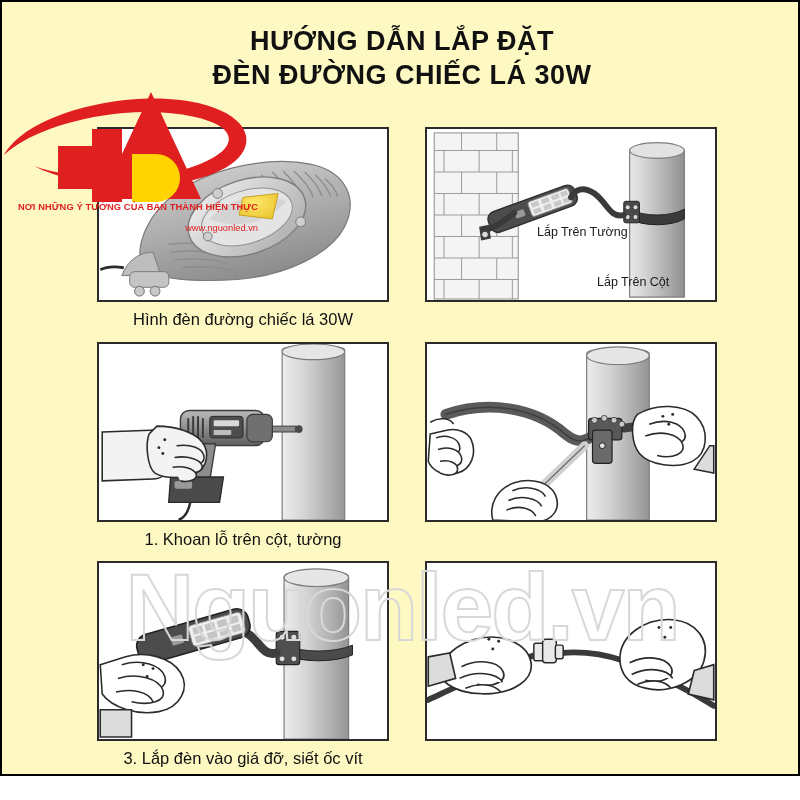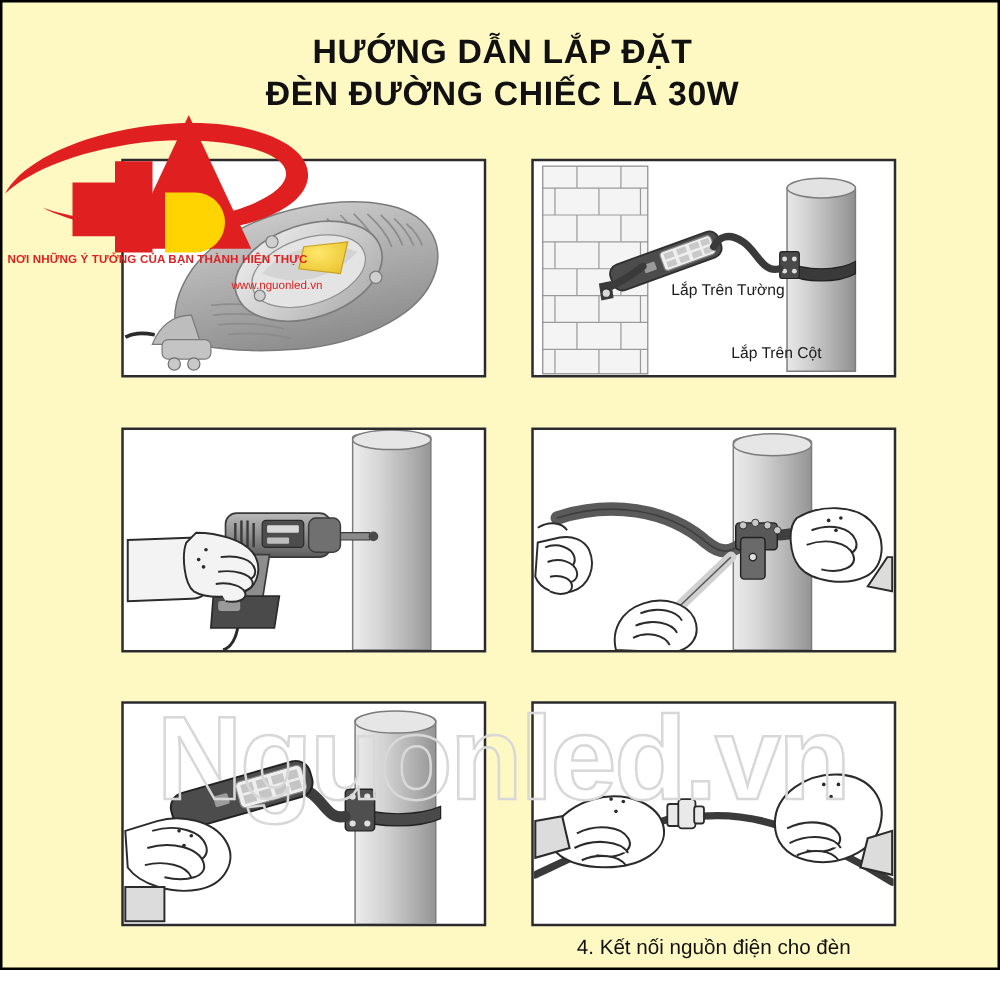--- a/index.html
+++ b/index.html
@@ -27,21 +27,21 @@
     font-size:27px;font-weight:bold;color:#111111;
     letter-spacing:.5px;line-height:34px;white-space:nowrap;
   }
 
   
   .logo{
     position:absolute;left:-6px;top:52px;width:270px;height:190px;z-index:60;
   }
   .logo svg{display:block;width:100%;height:100%;}
   .logo-tag{
-    position:absolute;left:4px;top:200px;width:252px;text-align:left;
+    position:absolute;left:4px;top:200px;width:252px;text-align:right;
     font-size:9.3px;font-weight:bold;color:#e02020;white-space:nowrap;
     letter-spacing:.1px;z-index:61;
   }
   .logo-url{
     position:absolute;left:4px;top:221px;width:252px;text-align:right;
     font-size:9.3px;color:#e02020;white-space:nowrap;z-index:61;
   }
 
   
   .watermark{
@@ -69,21 +69,21 @@
   }
 
   
   .art{position:absolute;inset:0;}
   .art svg{display:block;width:100%;height:100%;}
 
   .inline-label{
     position:absolute;font-size:12.5px;color:#1a1a1a;white-space:nowrap;z-index:5;
   }
   .lbl-wall{left:110px;top:96px;}
-  .lbl-pole{left:158px;top:146px;}
+  .lbl-pole{left:170px;top:146px;}
 </style>
 </head>
 <body>
 
 <div id="page">
 
   <div class="title-block">
     <div class="title-line">HƯỚNG DẪN LẮP ĐẶT</div>
     <div class="title-line">ĐÈN ĐƯỜNG CHIẾC LÁ 30W</div>
   </div>
@@ -166,20 +166,21 @@
 
             <path d="M22 150 C 28 134, 40 126, 54 126 L 62 150 Z" fill="#bdbdbd" stroke="#7a7a7a"></path>
             <rect x="30" y="146" width="40" height="16" rx="5" fill="#c4c4c4" stroke="#7a7a7a"></rect>
             <circle cx="40" cy="166" r="5" fill="#c9c9c9" stroke="#6f6f6f"></circle>
             <circle cx="56" cy="166" r="5" fill="#c9c9c9" stroke="#6f6f6f"></circle>
 
             <path d="M24 142 C 12 140, 6 141, 0 144" stroke="#2b2b2b" stroke-width="3" fill="none"></path>
           </svg>
         </div>
       </div>
+      <div class="caption">Hình đèn đường chiếc lá 30W</div>
     </div>
 
     <div class="cell col-r row-1">
       <div class="panel">
         <div class="art">
           <svg viewBox="0 0 292 175" xmlns="http://www.w3.org/2000/svg">
             <defs>
               <linearGradient id="poleg" x1="0" y1="0" x2="1" y2="0">
                 <stop offset="0" stop-color="#e8e8e8"></stop>
                 <stop offset="0.3" stop-color="#d2d2d2"></stop>
@@ -297,20 +298,21 @@
               <path d="M74 126 C 86 124, 96 128, 98 133 C 100 138, 92 142, 82 140"></path>
             </g>
             <g fill="#2b2b2b">
               <circle cx="66" cy="98" r="1.5"></circle>
                 <circle cx="60" cy="106" r="1.5"></circle>
                 <circle cx="64" cy="112" r="1.5"></circle>
             </g>
           </svg>
         </div>
       </div>
+      <div class="caption">1. Khoan lỗ trên cột, tường</div>
     </div>
 
     <div class="cell col-r row-2">
       <div class="panel tall">
         <div class="art">
           <svg viewBox="0 0 292 180" xmlns="http://www.w3.org/2000/svg">
             <defs>
               <linearGradient id="poleg4" x1="0" y1="0" x2="1" y2="0">
                 <stop offset="0" stop-color="#ececec"></stop>
                 <stop offset="0.35" stop-color="#d4d4d4"></stop>
@@ -428,20 +430,21 @@
               <path d="M0 150 L32 150 L32 178 L0 178 Z" fill="#dcdcdc"></path>
             </g>
             <g fill="#2b2b2b">
               <circle cx="44" cy="104" r="1.5"></circle>
                 <circle cx="54" cy="108" r="1.5"></circle>
                 <circle cx="48" cy="116" r="1.5"></circle>
             </g>
           </svg>
         </div>
       </div>
+      <div class="caption">3. Lắp đèn vào giá đỡ, siết ốc vít</div>
     </div>
 
     <div class="cell col-r row-3">
       <div class="panel tall">
         <div class="art">
           <svg viewBox="0 0 292 180" xmlns="http://www.w3.org/2000/svg">
 
             <path d="M0 140 C 30 126, 70 106, 110 94" stroke="#3a3a3a" stroke-width="6" fill="none" stroke-linecap="round"></path>
             <path d="M136 92 C 160 90, 182 94, 200 100" stroke="#3a3a3a" stroke-width="6" fill="none" stroke-linecap="round"></path>
             <path d="M206 104 C 240 116, 270 132, 292 146" stroke="#3a3a3a" stroke-width="6" fill="none" stroke-linecap="round"></path>
@@ -475,17 +478,16 @@
               <path d="M272 110 L292 104 L292 140 L266 134 Z" fill="#dcdcdc"></path>
             </g>
             <g fill="#2b2b2b">
               <circle cx="236" cy="66" r="1.5"></circle>
                 <circle cx="248" cy="66" r="1.5"></circle>
                 <circle cx="242" cy="76" r="1.5"></circle>
             </g>
           </svg>
         </div>
       </div>
-      <div class="caption">4. Kết nối nguồn điện cho đèn</div>
     </div>
 
   </div>
 </div>
 
 </body></html>

